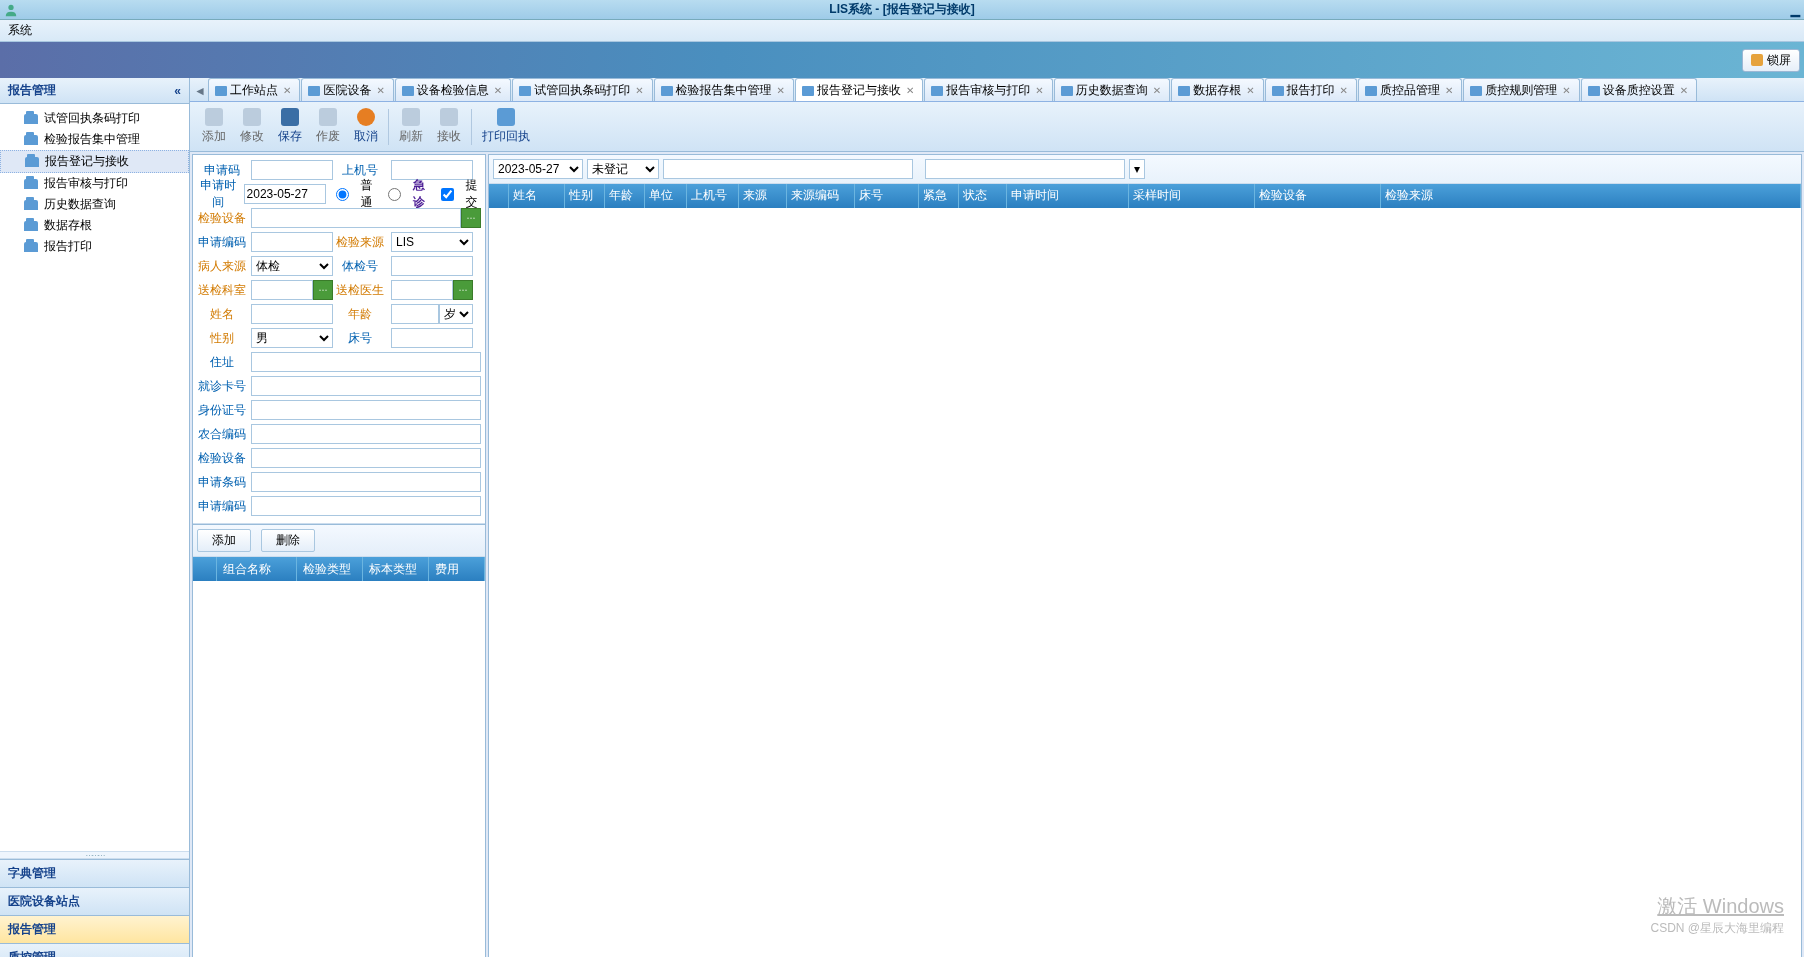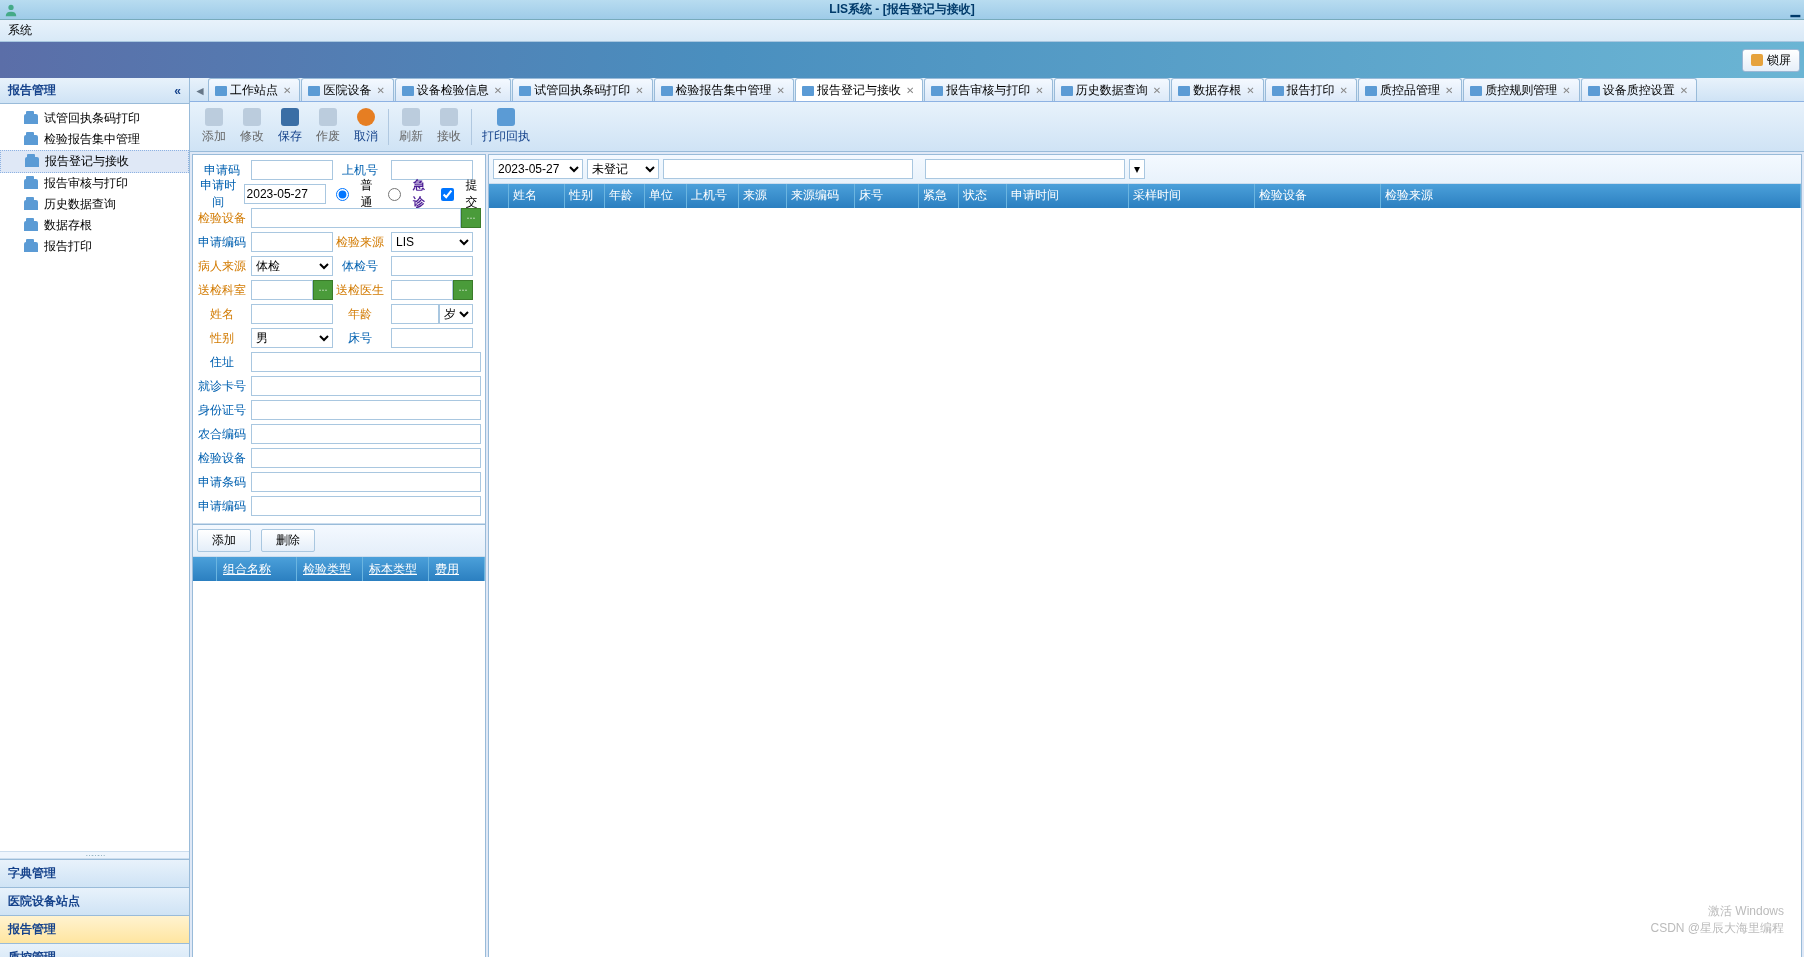--- a/index.html
+++ b/index.html
@@ -45,28 +45,28 @@
 .flabel { width:54px; text-align:center; padding-right:4px; color:#0060b0; }
 .flabel.or { color:#d27a00; }
 .finput { height:20px; border:1px solid #a9c7e0; background:#fff; padding:0 2px; }
 .fsel { height:20px; border:1px solid #a9c7e0; background:#fff; }
 .radio-group { display:flex; align-items:center; gap:12px; margin-left:10px; }
 .radio-group .urgent { color:#4c1d95; font-weight:bold; }
 .ell-btn { width:20px; height:20px; background:#4a9b3a; color:#fff; border:1px solid #3a7b2a; display:flex; align-items:center; justify-content:center; font-size:9px; cursor:pointer; }
 .sub-panel { border-top:1px solid #99bbd9; }
 .sub-toolbar { padding:4px; display:flex; gap:10px; background:linear-gradient(#f4f9ff,#e4eef9); border-bottom:1px solid #cde; }
 .sub-toolbar button { padding:2px 14px; border:1px solid #a9c7e0; background:linear-gradient(#fff,#e4eef9); border-radius:2px; cursor:pointer; }
-.sub-grid-header { display:flex; background:linear-gradient(#4ba0da,#2b7fc0); color:#fff; height:24px; align-items:flex-end;text-decoration:underline; }
+.sub-grid-header { display:flex; background:linear-gradient(#4ba0da,#2b7fc0); color:#fff; height:24px; align-items:flex-end; }
 .sub-grid-header div { padding:0 6px; border-right:1px solid #6bb5e0; height:100%; display:flex; align-items:center; }
 .grid-panel { flex:1; background:#fff; border:1px solid #99bbd9; display:flex; flex-direction:column; }
 .filter-bar { padding:4px; display:flex; gap:4px; align-items:center; border-bottom:1px solid #cde; background:linear-gradient(#f4f9ff,#e8f2fb); }
 .main-grid-header { display:flex; background:linear-gradient(#4ba0da,#2b7fc0); color:#fff; height:24px; }
 .main-grid-header div { padding:3px 4px; border-right:1px solid #6bb5e0; white-space:nowrap; overflow:hidden; }
 .watermark { position:fixed; right:20px; bottom:20px; color:#bbb; text-align:right; pointer-events:none; }
-.watermark .t1 { font-size:12px; }
+.watermark .t1 { font-size:20px;text-decoration:underline; }
 </style>
 </head>
 <body>
 
 <div class="title-bar">
   <svg class="user-icon" viewBox="0 0 16 16">
       <circle cx="8" cy="5" r="3" fill="#4a8"></circle>
       <path d="M2 15 Q2 10 8 10 Q14 10 14 15" fill="#4a8"></path>
     </svg>
   <span>LIS系统 - [报告登记与接收]</span>

